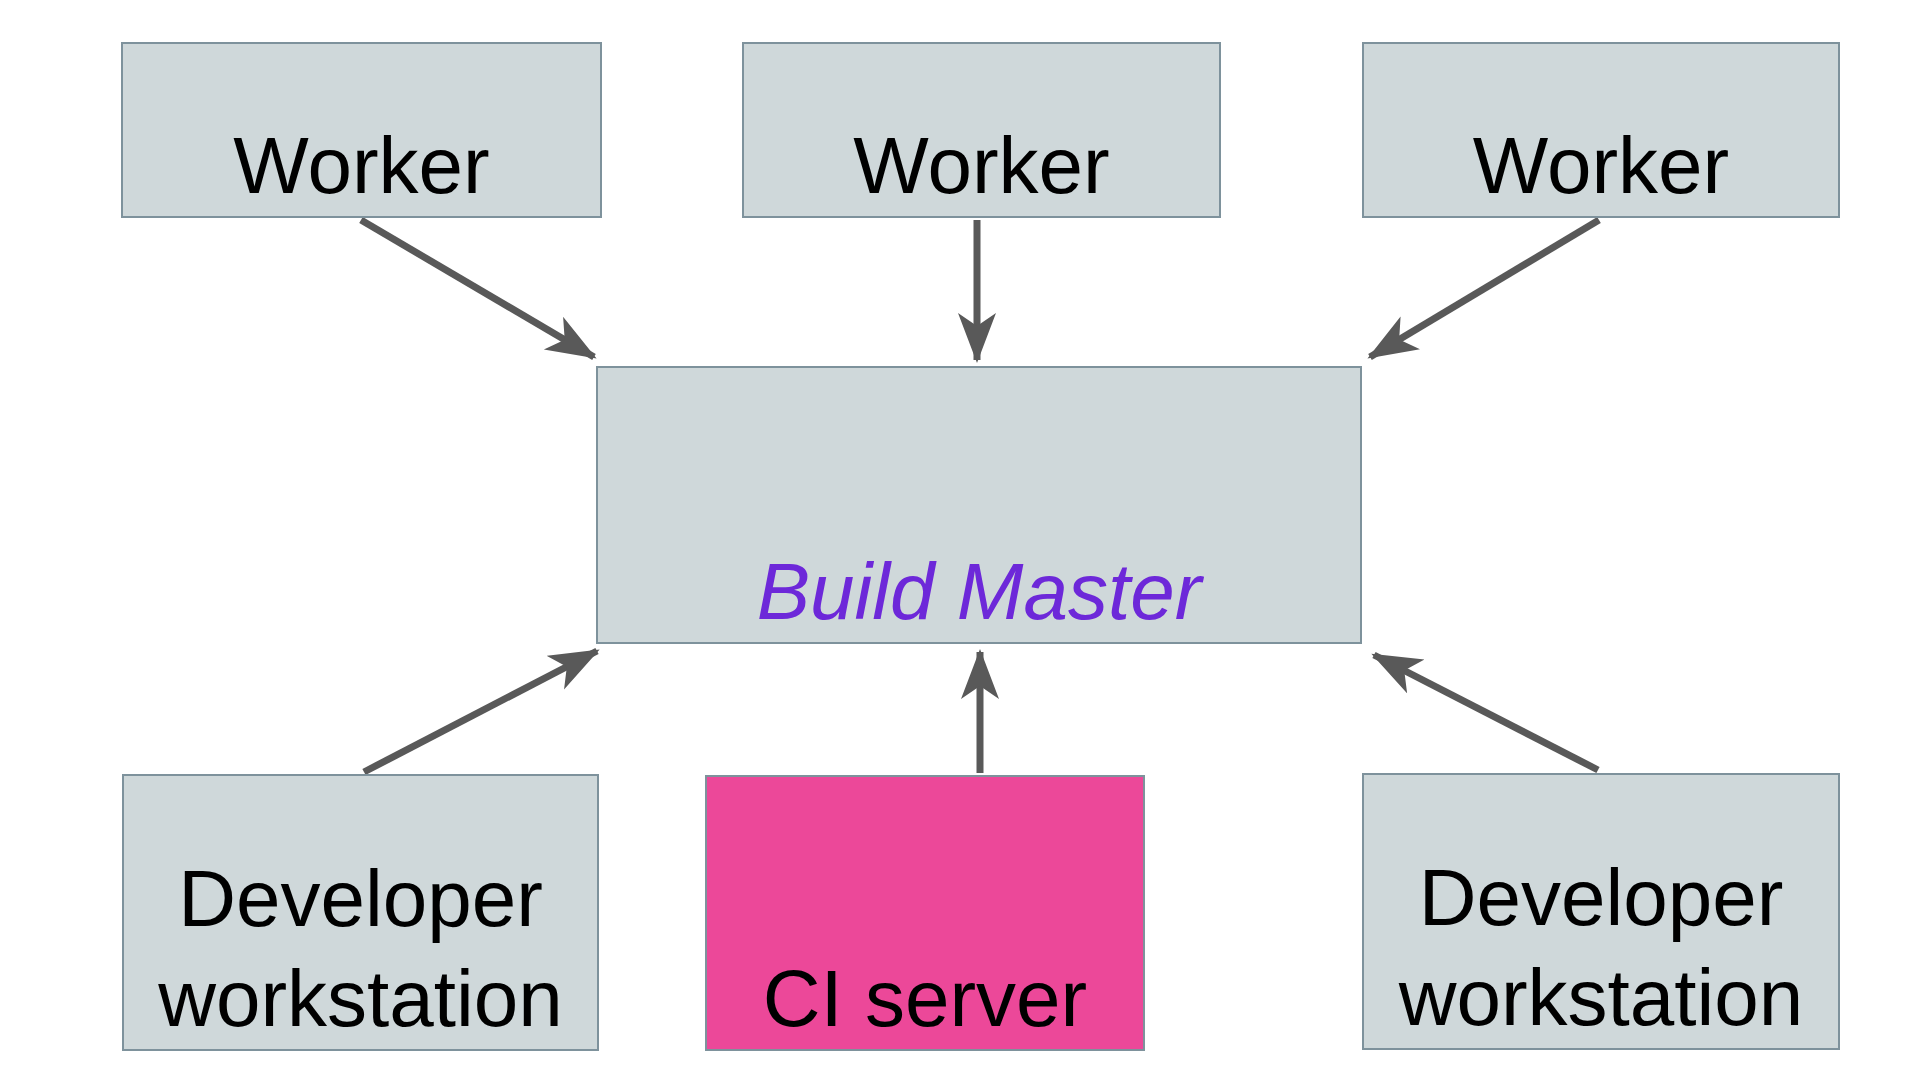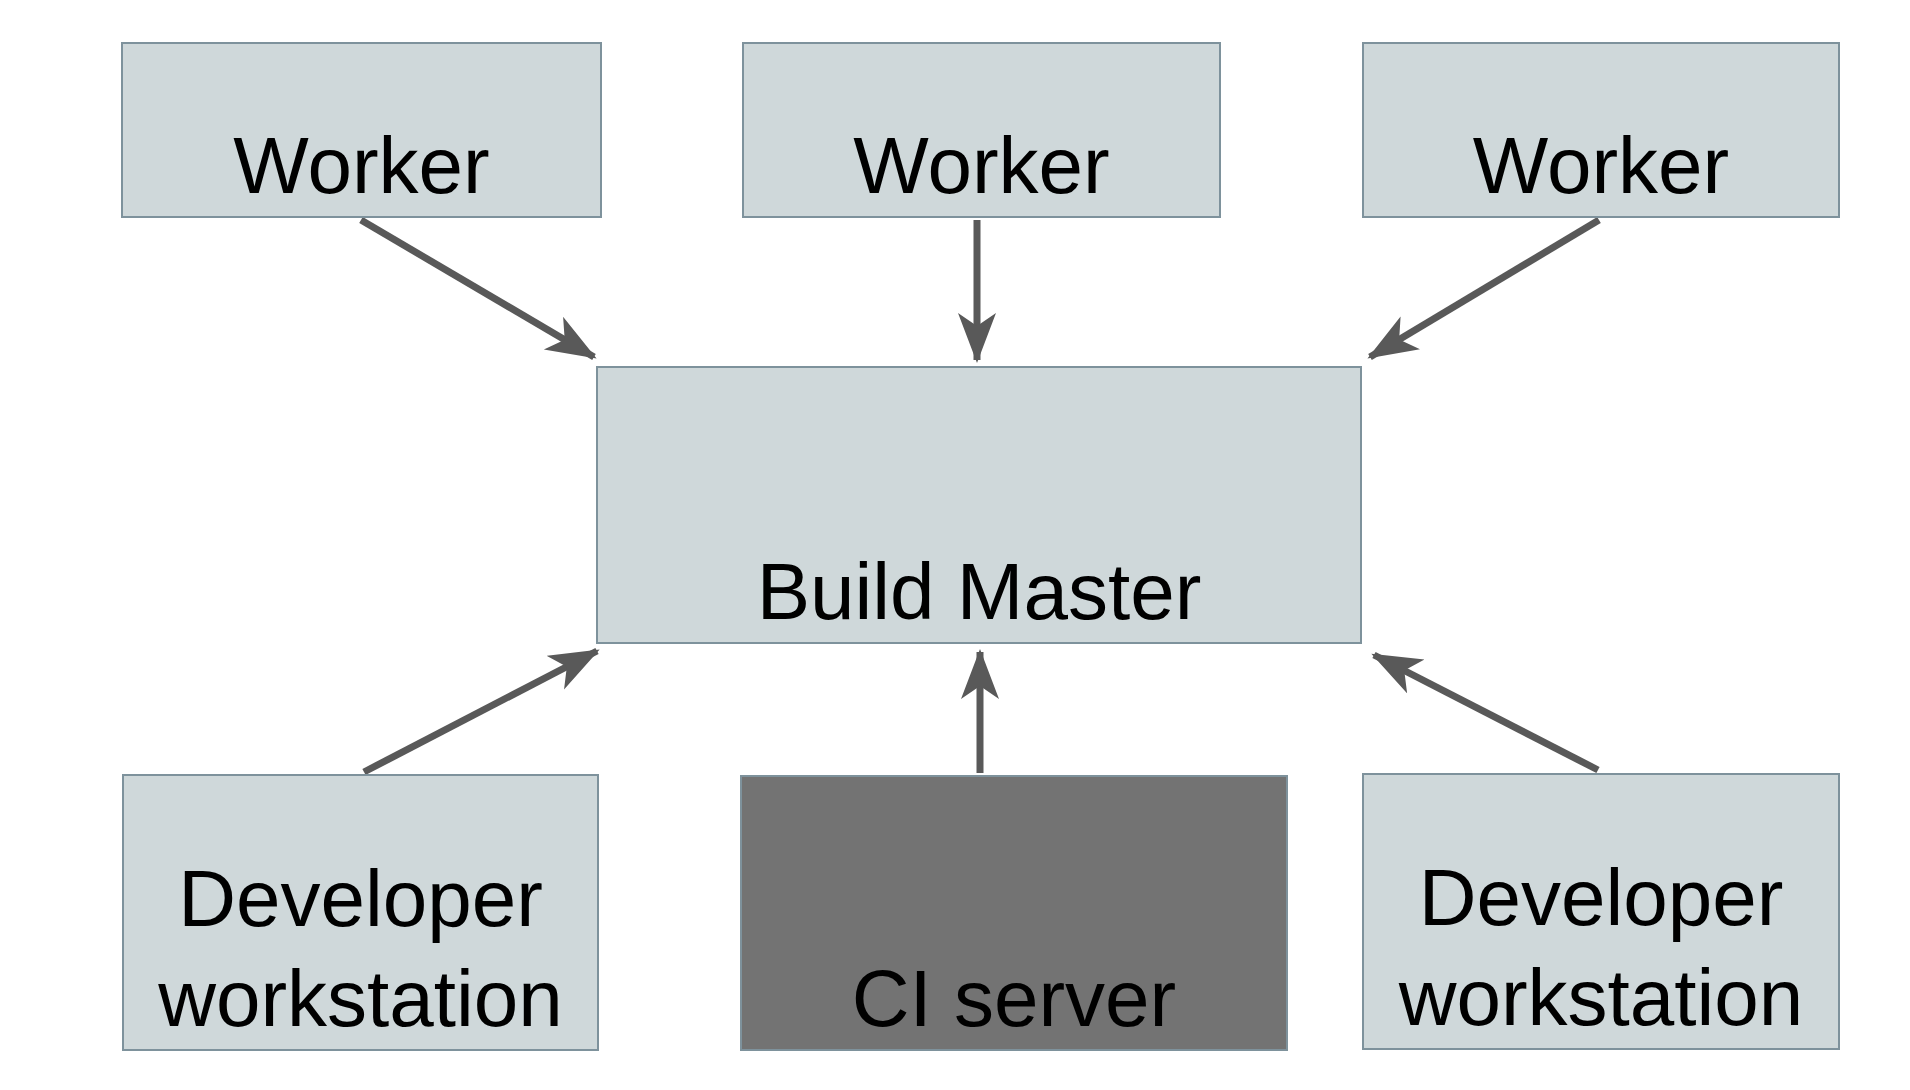--- a/index.html
+++ b/index.html
@@ -63,25 +63,25 @@
       <div class="node" style="left: 121px; top: 42px; width: 481px; height: 176px; background: rgb(207, 216, 218); border-color: rgb(126, 146, 156);">
         <span class="node-label" style="color: rgb(0, 0, 0);">Worker</span>
       </div>
       <div class="node" style="left: 742px; top: 42px; width: 479px; height: 176px; background: rgb(207, 216, 218); border-color: rgb(126, 146, 156);">
         <span class="node-label" style="color: rgb(0, 0, 0);">Worker</span>
       </div>
       <div class="node" style="left: 1362px; top: 42px; width: 478px; height: 176px; background: rgb(207, 216, 218); border-color: rgb(126, 146, 156);">
         <span class="node-label" style="color: rgb(0, 0, 0);">Worker</span>
       </div>
       <div class="node" style="left: 596px; top: 366px; width: 766px; height: 278px; background: rgb(207, 216, 218); border-color: rgb(126, 146, 156);">
-        <span class="node-label" style="color: #000000;">Build Master</span>
+        <span class="node-label" style="color: #6d28d9; font-style: italic;">Build Master</span>
       </div>
       <div class="node" style="left: 122px; top: 774px; width: 477px; height: 277px; background: rgb(207, 216, 218); border-color: rgb(126, 146, 156);">
         <span class="node-label" style="color: rgb(0, 0, 0);">Developer workstation</span>
       </div>
-      <div class="node" style="left: 740px; top: 775px; width: 548px; height: 276px; background: #737373; border-color: rgb(126, 146, 156);">
+      <div class="node" style="left: 705px; top: 775px; width: 440px; height: 276px; background: #ec4899; border-color: rgb(126, 146, 156);">
         <span class="node-label" style="color: rgb(0, 0, 0);">CI server</span>
       </div>
       <div class="node" style="left: 1362px; top: 773px; width: 478px; height: 277px; background: rgb(207, 216, 218); border-color: rgb(126, 146, 156);">
         <span class="node-label" style="color: rgb(0, 0, 0);">Developer workstation</span>
       </div>
     </div>
 </div>
 
 </body></html>

